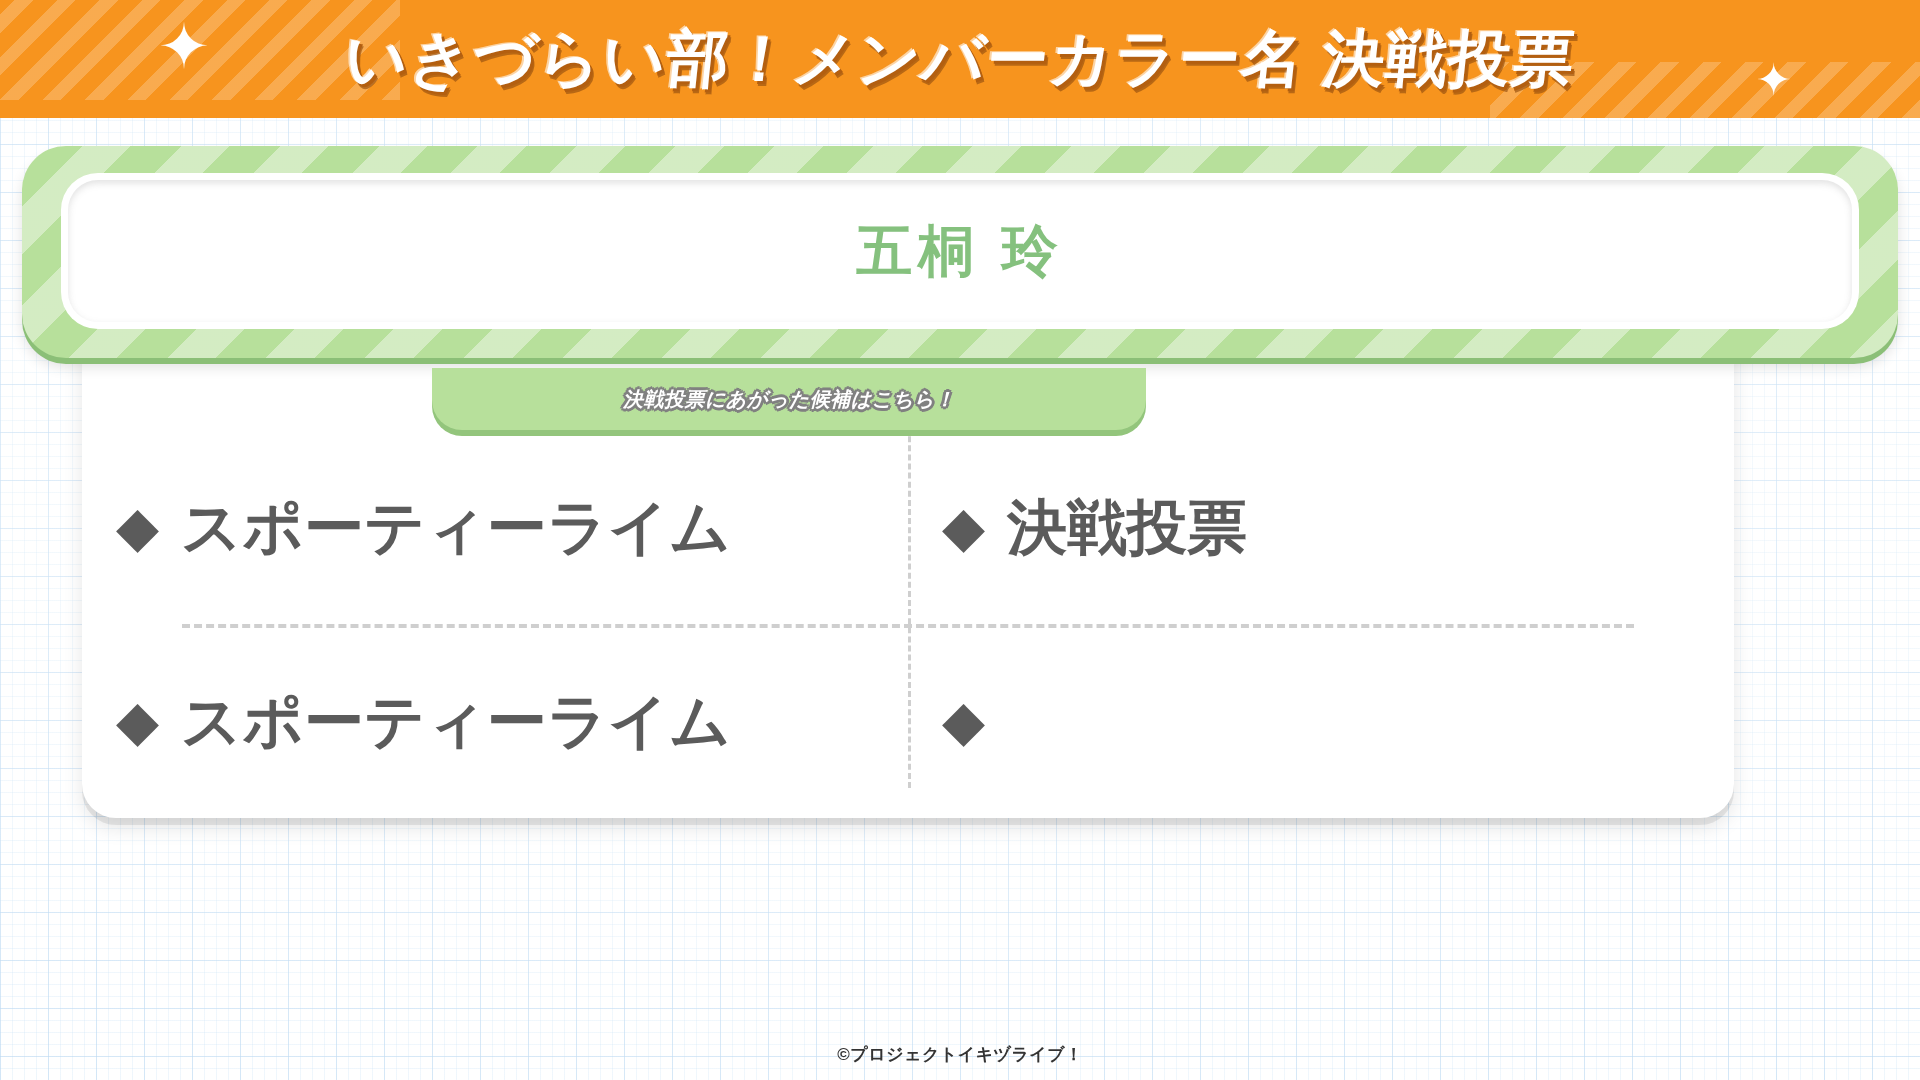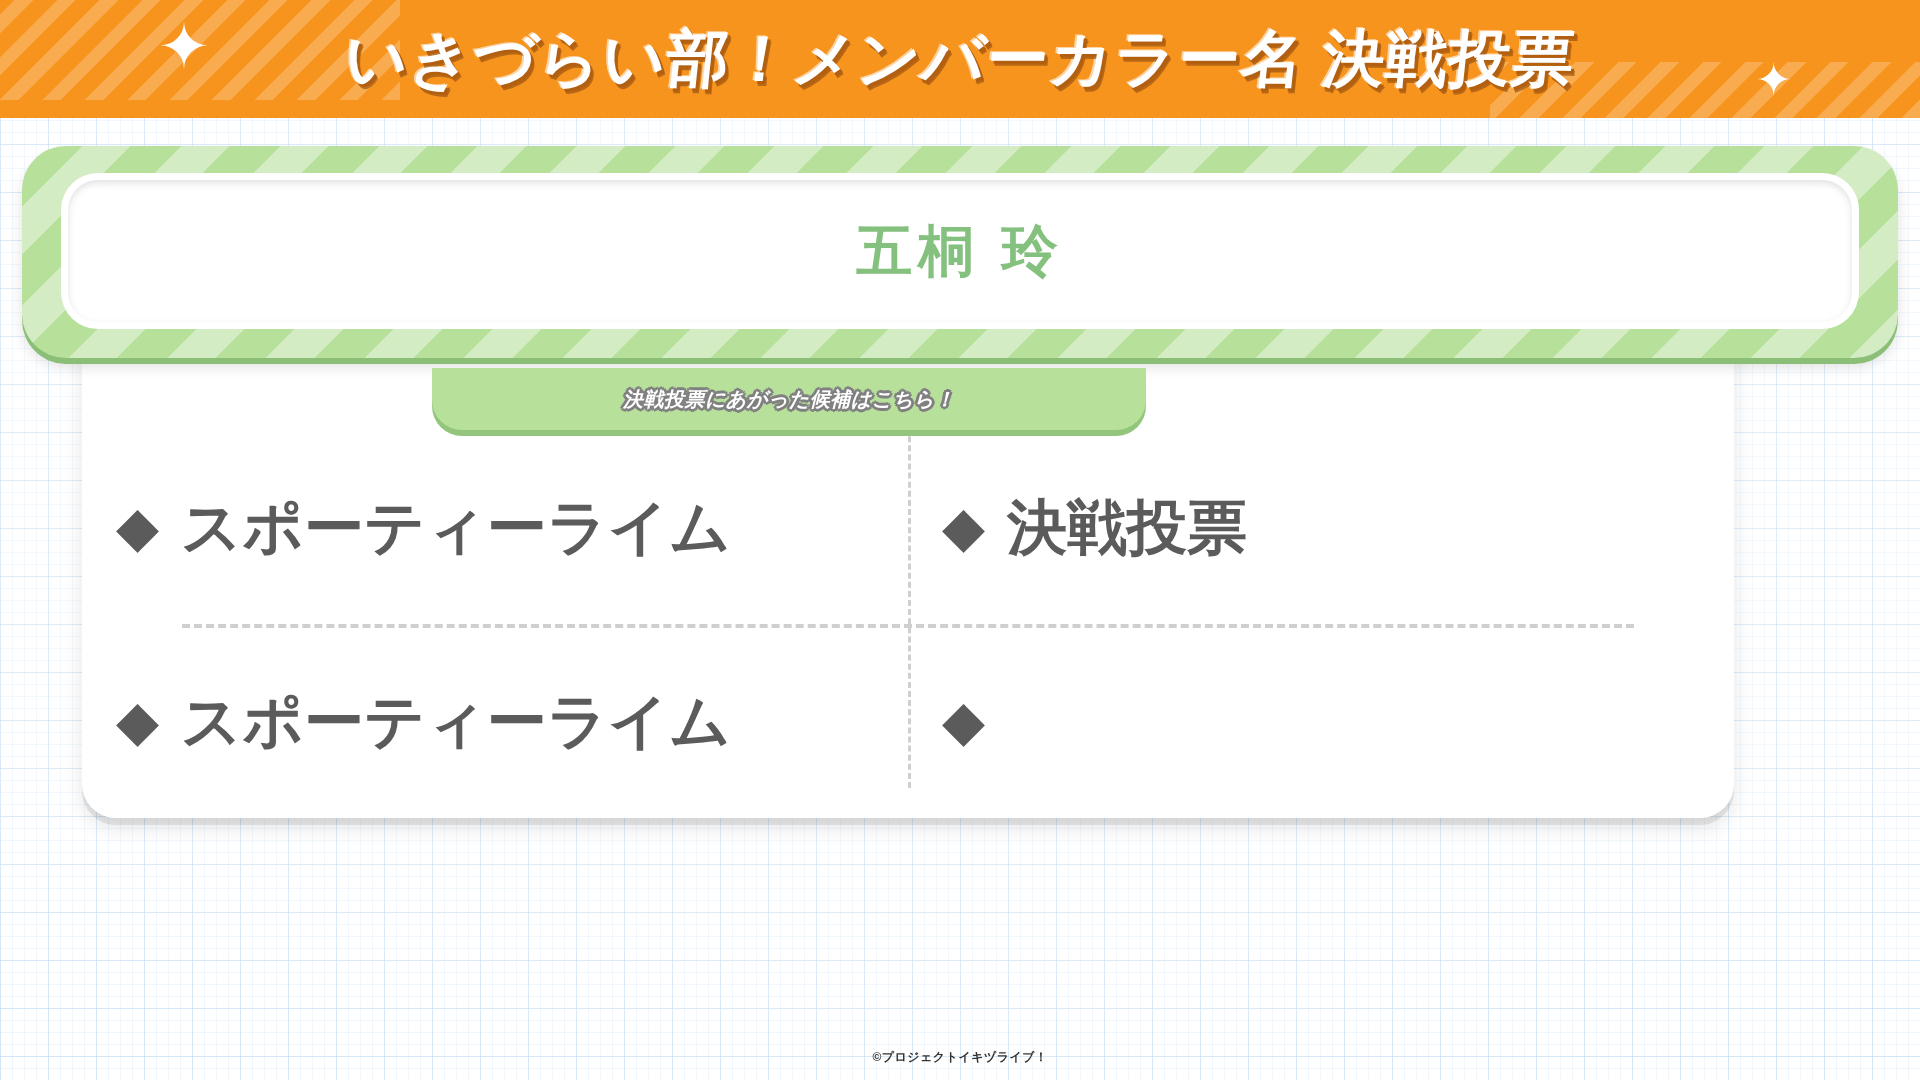--- a/index.html
+++ b/index.html
@@ -220,21 +220,21 @@
   
   #footer {
     position: absolute;
     left: 0;
     bottom: 14px;
     width: 1920px;
     text-align: center;
     z-index: 3;
   }
   #footer-text {
-    font-size: 12px;
+    font-size: 17px;
     font-weight: 700;
     color: #333333;
     letter-spacing: .5px;
   }
 </style>
 </head>
 <body>
 
 <div id="page">
   <div id="grid-veil"></div>

